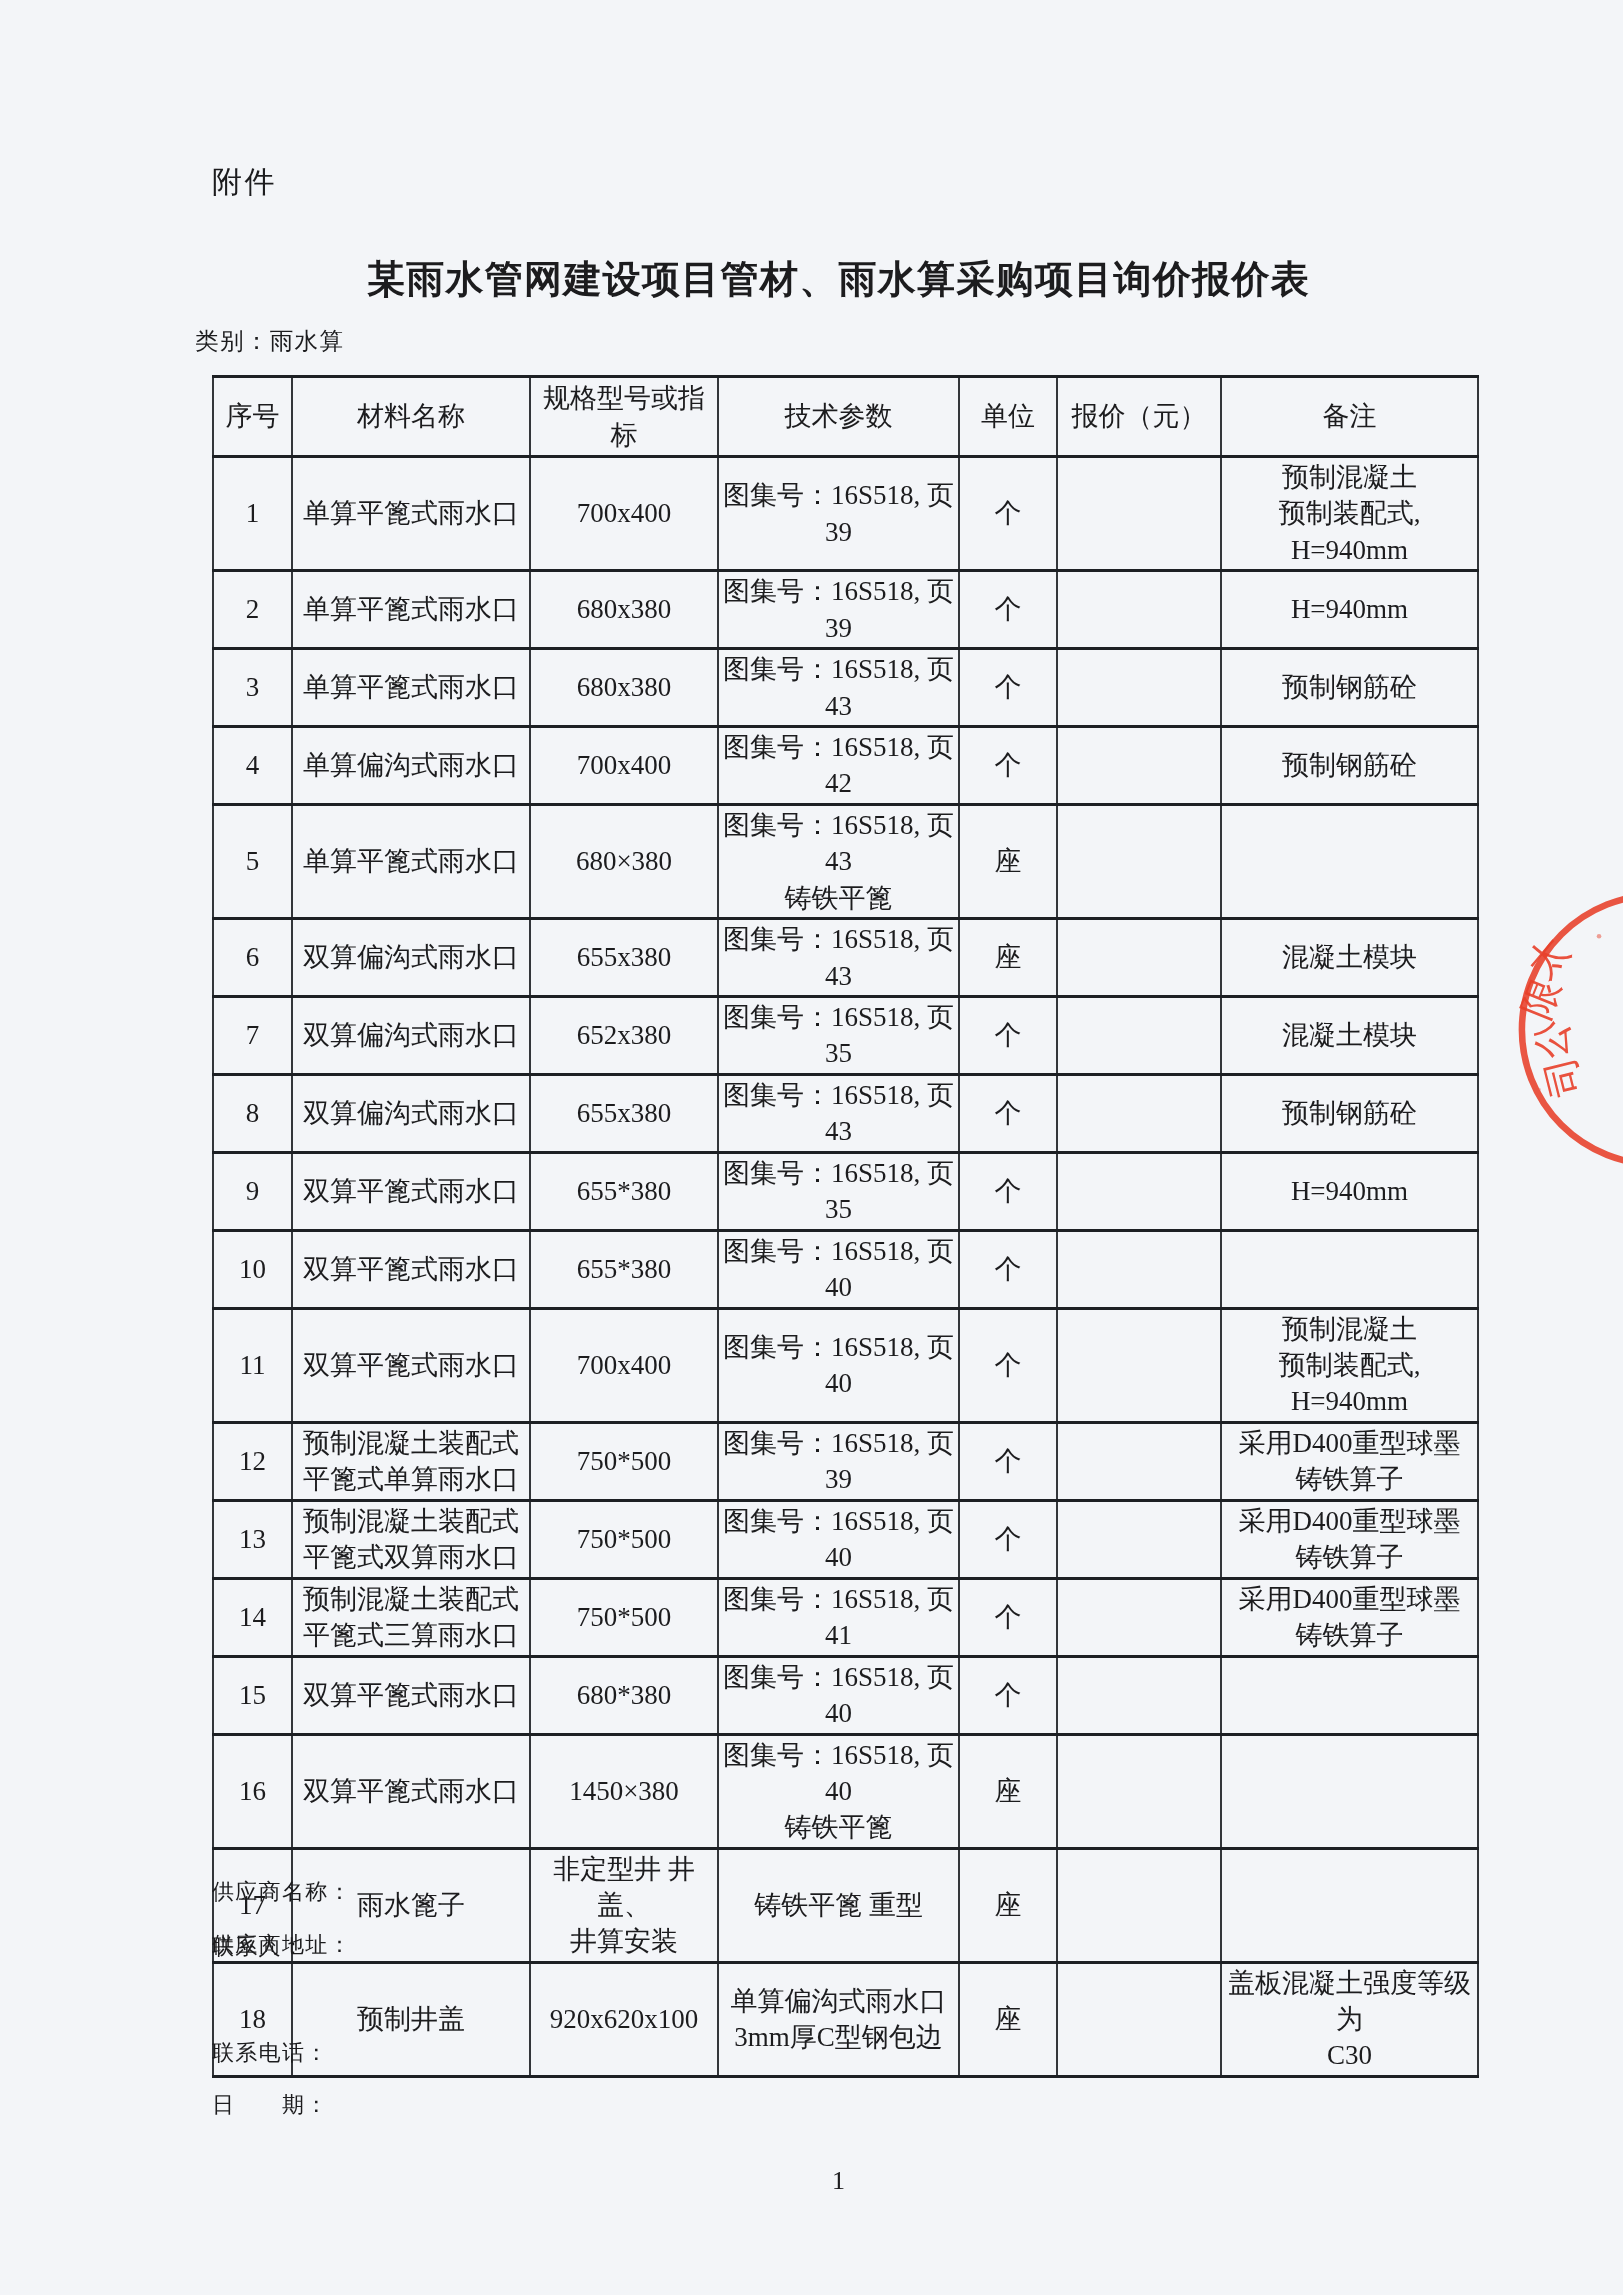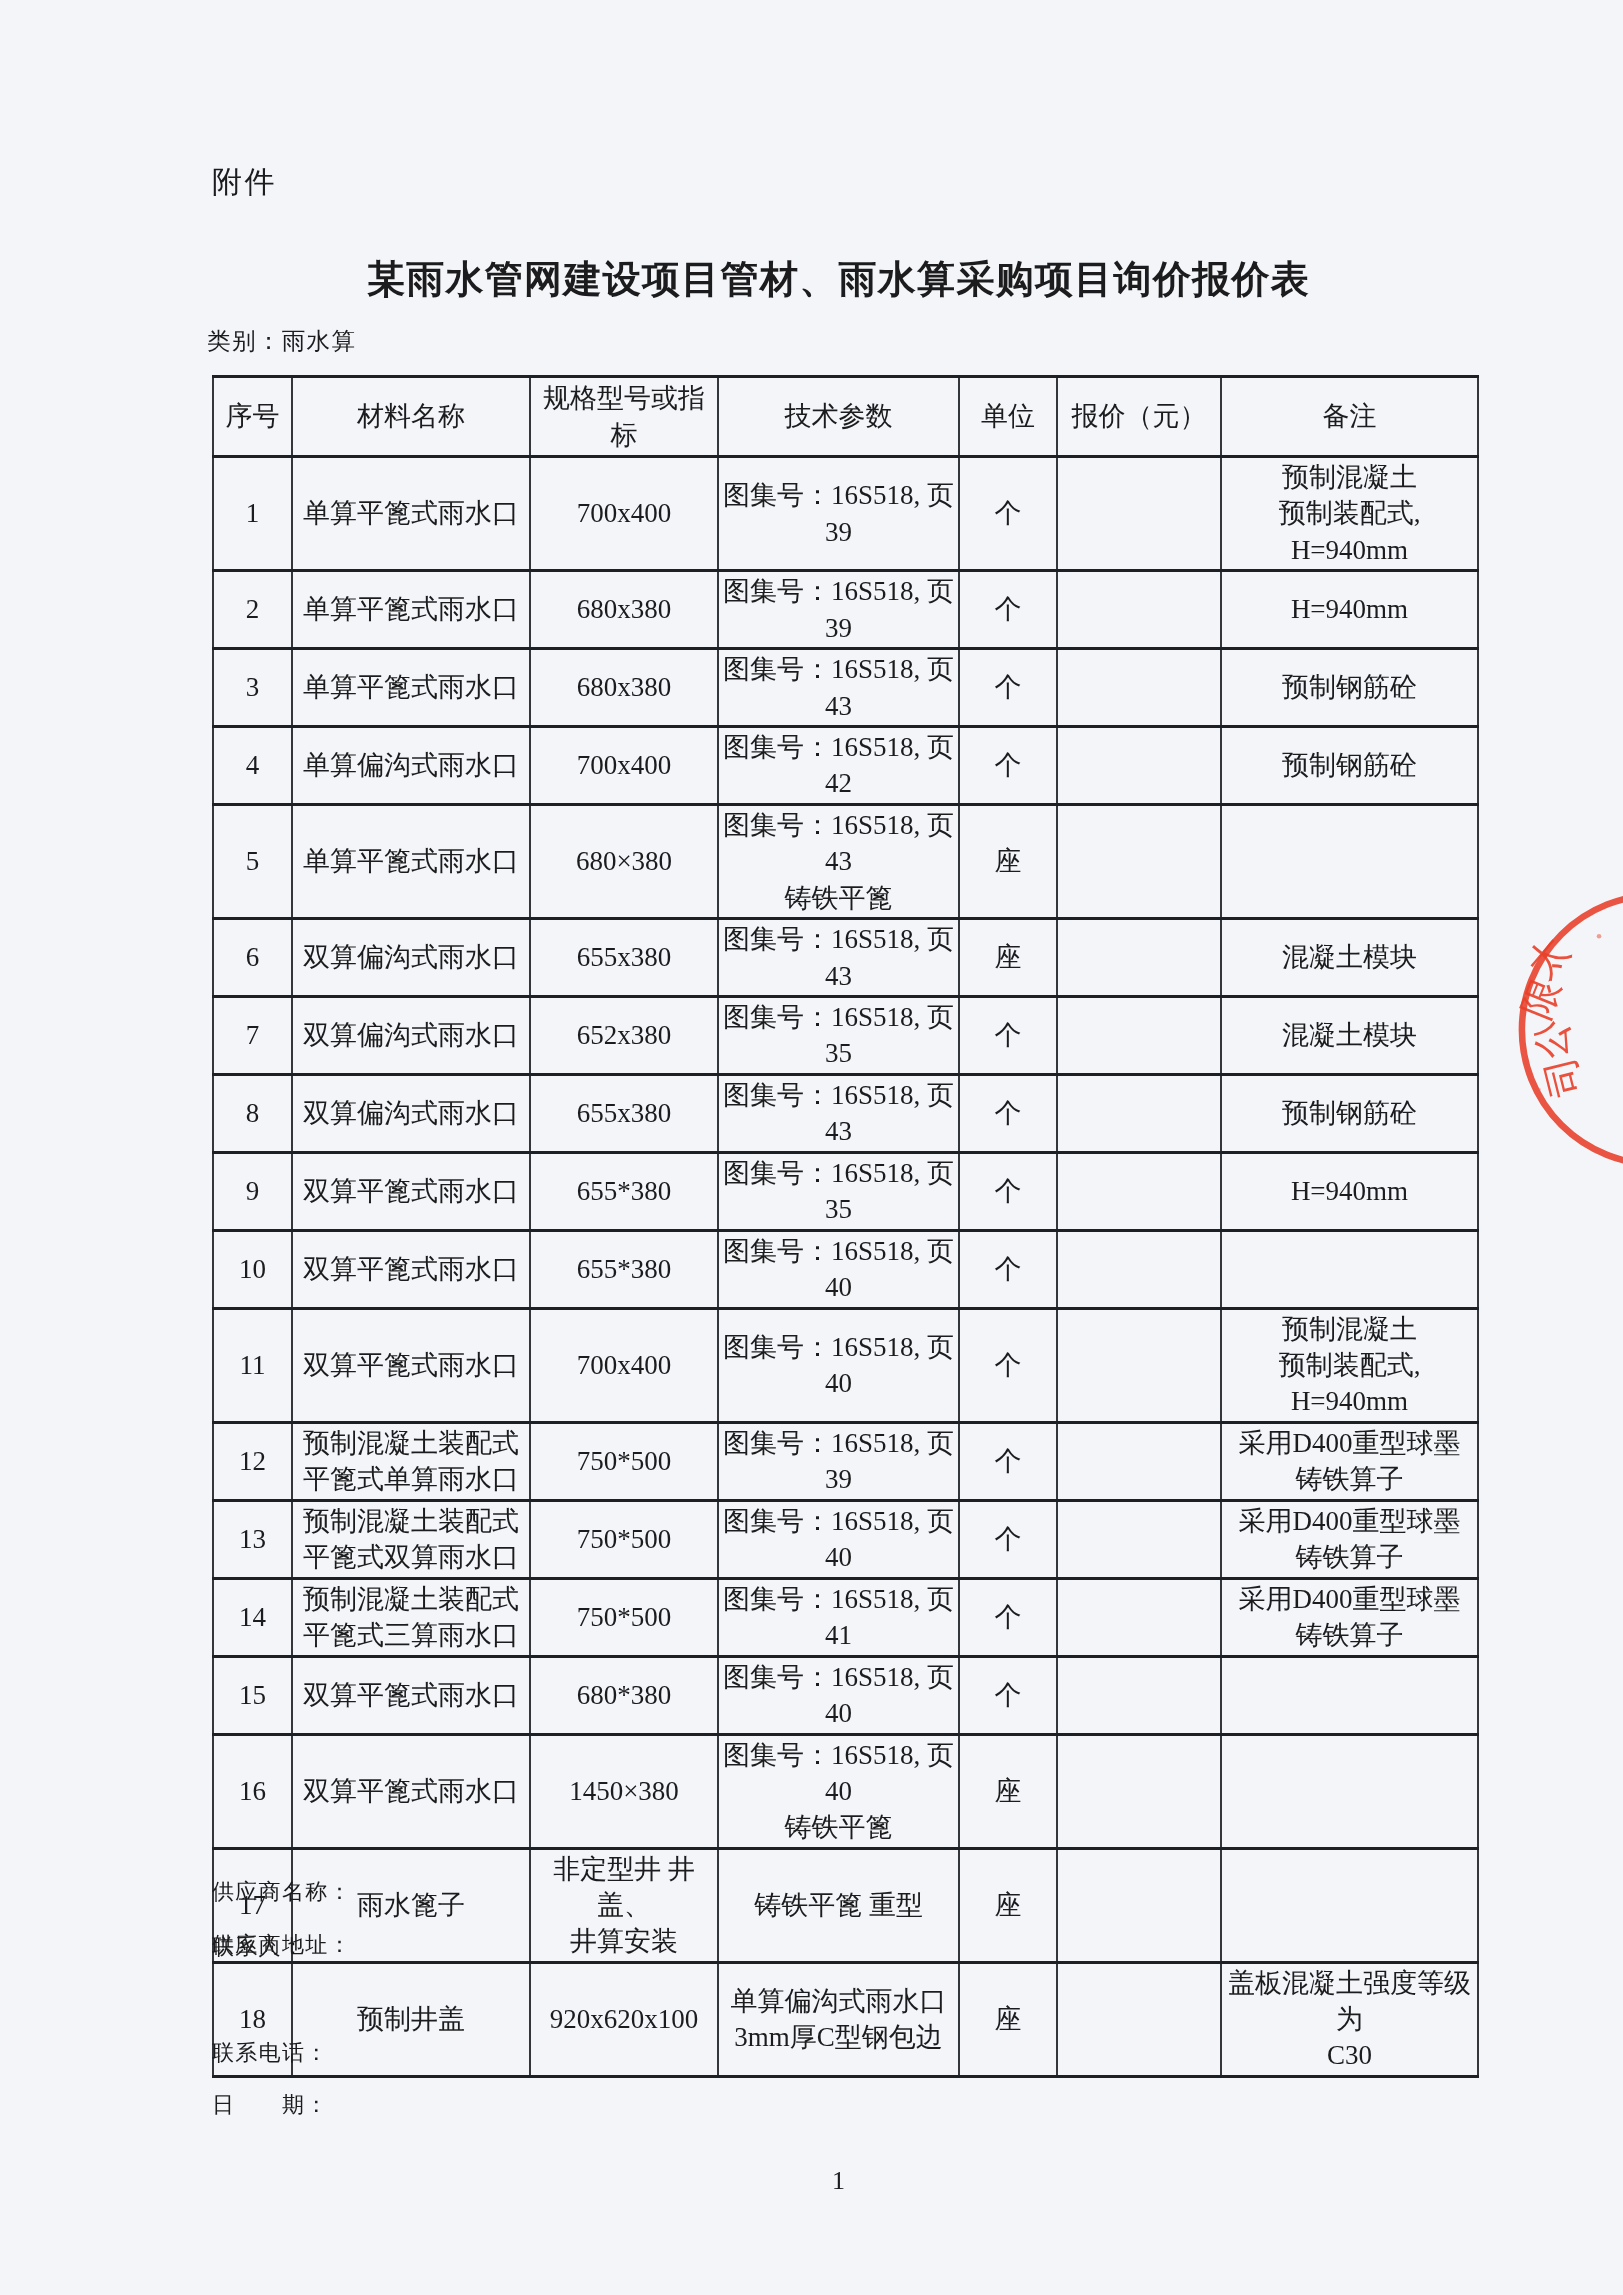--- a/index.html
+++ b/index.html
@@ -7,21 +7,21 @@
     width:1623px;height:2295px;
     background:#f3f5f8;
     font-family:"Liberation Serif","DejaVu Serif",serif;
     color:#1c1c1e;
     -webkit-font-smoothing:antialiased;
   }
   .page{position:relative;width:1623px;height:2295px;overflow:hidden;background:#f3f5f8;margin-left:27px;}
 
   .attachment{position:absolute;left:185px;top:162px;font-size:30px;letter-spacing:2.6px;}
   .title{position:absolute;left:0;right:0;top:254px;text-align:center;font-size:38px;font-weight:600;letter-spacing:1.3px;}
-  .category{position:absolute;left:180px;top:325px;font-size:23.6px;letter-spacing:1.3px;}
+  .category{position:absolute;left:168px;top:325px;font-size:23.6px;letter-spacing:1.3px;}
 
   table.quote{
     position:absolute;left:185px;top:375px;width:1264px;
     border-collapse:collapse;table-layout:fixed;
     font-size:27px;
   }
   table.quote th,table.quote td{
     border-left:2px solid #33363a;
     border-right:2px solid #33363a;
     border-top:3.3px solid #1d2024;

